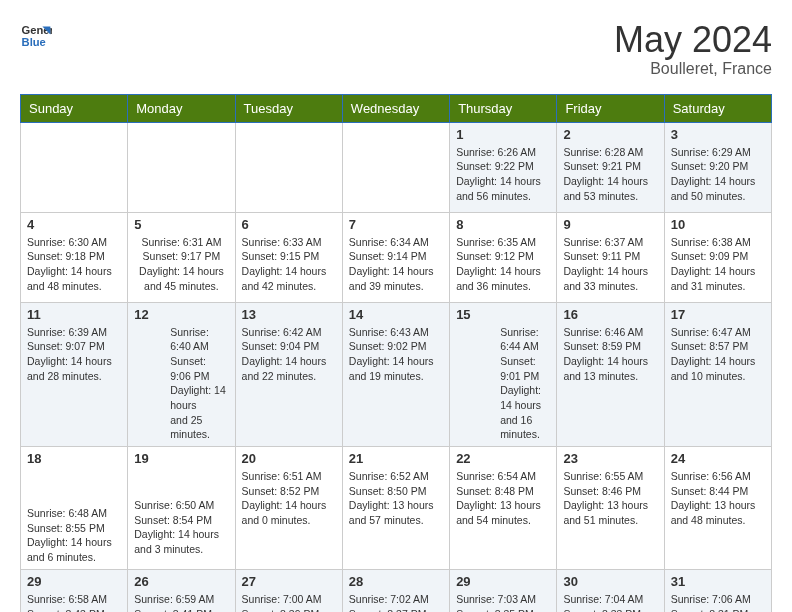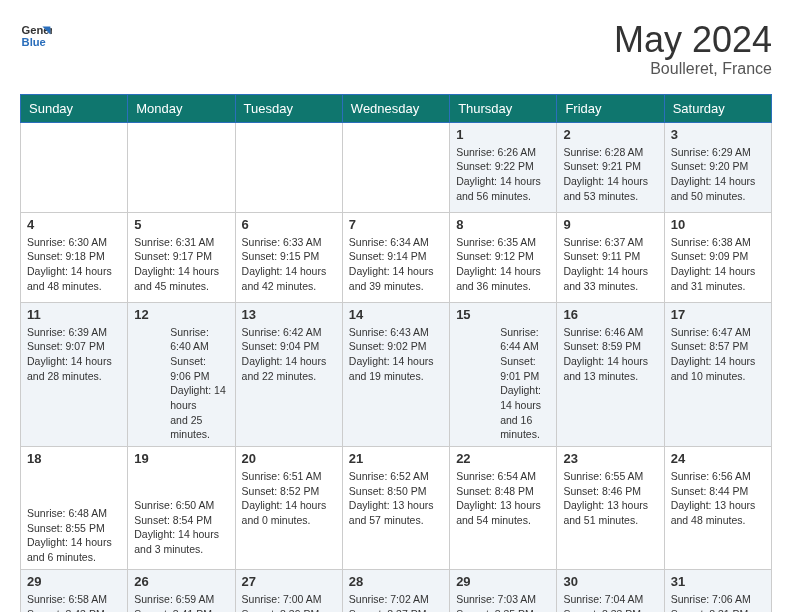--- a/index.html
+++ b/index.html
@@ -37,21 +37,21 @@
     .location {
       font-size: 16px;
       color: #555;
     }
     table {
       width: 100%;
       border-collapse: collapse;
       font-size: 11px;
     }
     thead th {
-      background-color: #0f766e;
+      background-color: #4d7c0f;
       color: #fff;
       text-align: left;
       padding: 6px 8px;
       font-size: 13px;
       font-weight: normal;
       border: 1px solid #2a6ebb;
     }
     tbody td {
       border: 1px solid #ccc;
       vertical-align: top;
@@ -146,21 +146,21 @@
       <tr>
         <td>
           <div class="day-number">4</div>
           <div class="day-info" style="white-space: pre-line;">Sunrise: 6:30 AM
 Sunset: 9:18 PM
 Daylight: 14 hours
 and 48 minutes.</div>
         </td>
         <td>
           <div class="day-number">5</div>
-          <div class="day-info" style="white-space: pre-line;">Sunrise: 6:31 AM
+          <div class="day-info" style="white-space: pre-line; text-align: center;">Sunrise: 6:31 AM
 Sunset: 9:17 PM
 Daylight: 14 hours
 and 45 minutes.</div>
         </td>
         <td>
           <div class="day-number">6</div>
           <div class="day-info" style="white-space: pre-line;">Sunrise: 6:33 AM
 Sunset: 9:15 PM
 Daylight: 14 hours
 and 42 minutes.</div>

